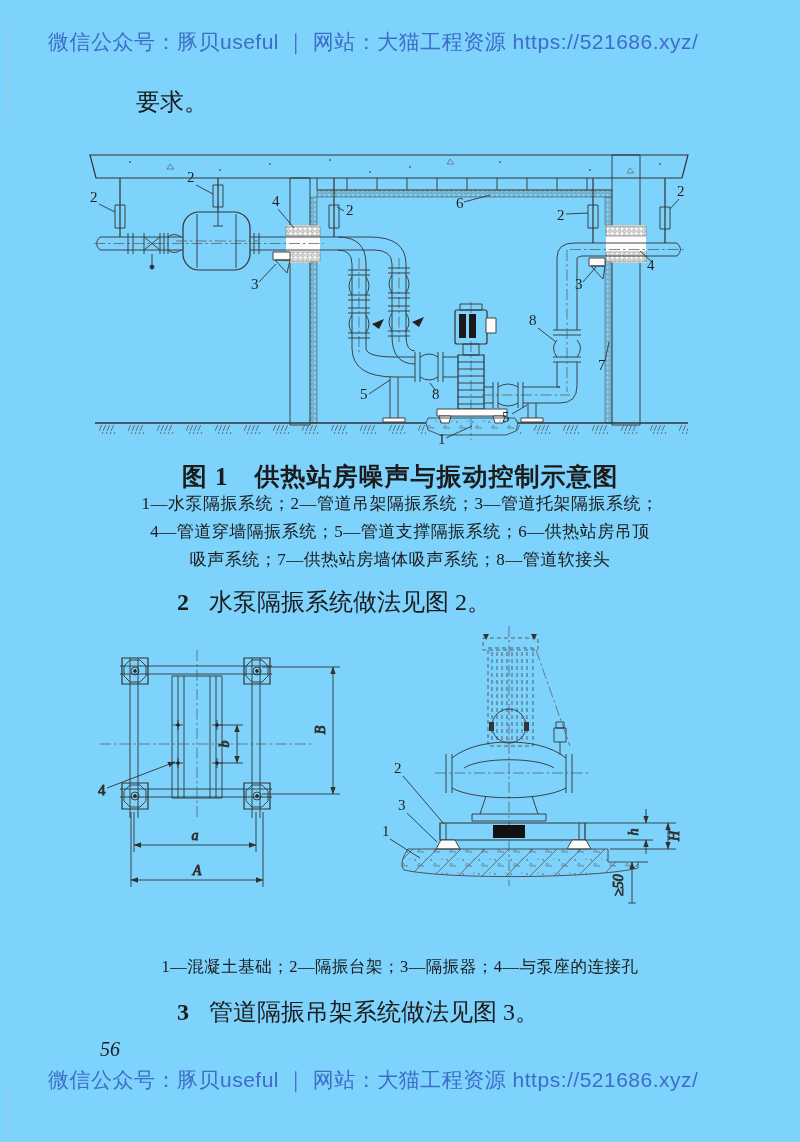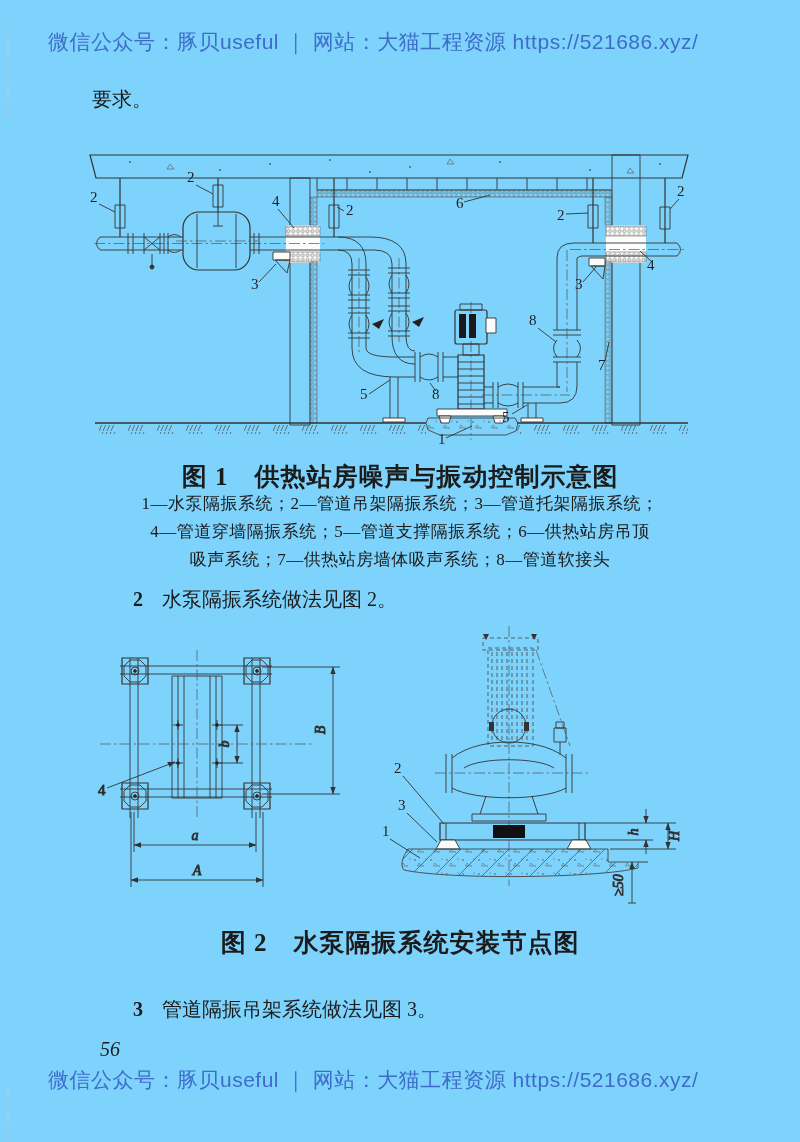--- a/index.html
+++ b/index.html
@@ -1,21 +1,21 @@
 <!DOCTYPE html>
 <html><head>
 <meta charset="utf-8">
 <style>
   html,body{margin:0;padding:0;background:#ffffff;}
   .page{position:relative;width:800px;height:1142px;background:#7dd3fc;overflow:hidden;
         font-family:"Liberation Serif","DejaVu Serif",serif;color:#1b1b1b;}
   .abs{position:absolute;}
   .banner{font-family:"Liberation Sans","DejaVu Sans",sans-serif;
           font-size:21px;letter-spacing:0.5px;white-space:nowrap;}
-  .body-text{font-size:20px;}
+  .body-text{font-size:24px;margin-left:44px;}
   .item-num{font-weight:bold;}
   .fig-caption{width:800px;text-align:center;font-size:25px;font-weight:bold;letter-spacing:1px;}
   .fig-legend{width:800px;text-align:center;font-size:17px;line-height:28px;letter-spacing:0.5px;}
   .fig-legend2{width:800px;text-align:center;font-size:16.5px;letter-spacing:0.5px;}
   .pagenum{font-size:20px;font-style:italic;}
   .edge-mark{width:0;border-left:2px dashed #b9c6e0;opacity:.7;}
   svg{overflow:visible;}
   svg line, svg path, svg rect, svg polygon, svg polyline, svg circle{vector-effect:non-scaling-stroke;}
   .cl{font:15px "Liberation Serif",serif;fill:#1f1f1f;}
   .dm{font:italic 14px "Liberation Serif",serif;fill:#1f1f1f;}
@@ -496,21 +496,21 @@
     <g>
       <line class="thin" x1="23" y1="158" x2="64" y2="206"></line>
       <text class="cl" x="14" y="155">2</text>
       <line class="thin" x1="27" y1="195" x2="57" y2="224"></line>
       <text class="cl" x="18" y="192">3</text>
       <line class="thin" x1="10" y1="221" x2="40" y2="240"></line>
       <text class="cl" x="2" y="218">1</text>
     </g>
   </svg>
 
-  <div class="abs fig-caption" style="top:926px;">图 2　水泵隔振系统安装节点图</div>
+  <div class="abs fig-legend2" style="top:956px;">1—混凝土基础；2—隔振台架；3—隔振器；4—与泵座的连接孔</div>
 
   <div class="abs body-text" style="left:133px;top:996px;text-align:right;">
     <span class="item-num">3</span>
     <span style="display:inline-block;width:14px;"></span><span>管道隔振吊架系统做法见图 3。</span>
   </div>
 
   <div class="abs pagenum" style="left:100px;top:1038px;">56</div>
 
   <div class="abs banner" style="left:48px;top:1066px;color:#3e6cc8;">微信公众号：豚贝useful ｜ 网站：大猫工程资源 https://521686.xyz/</div>
 

